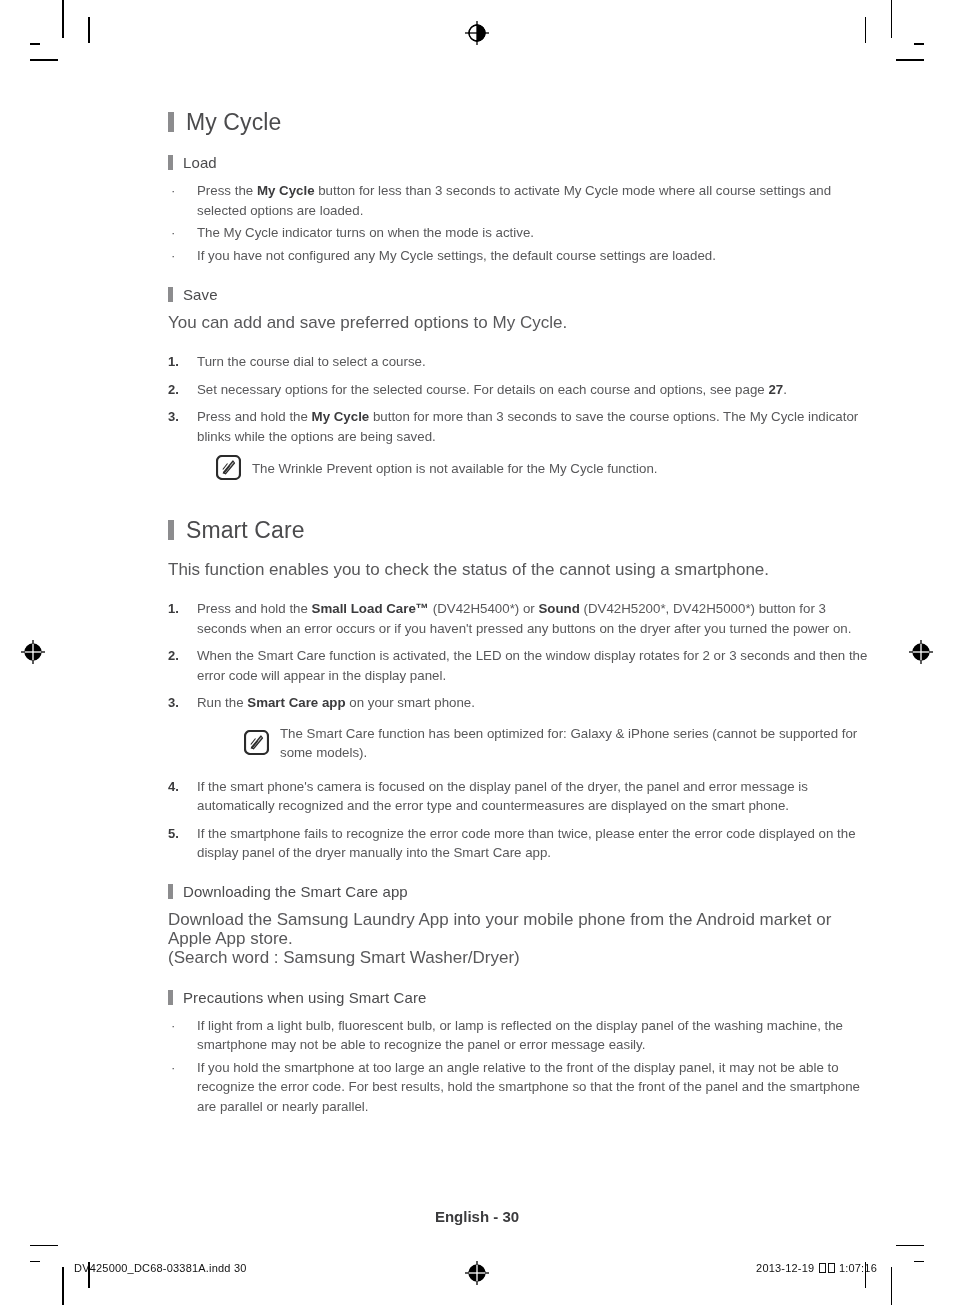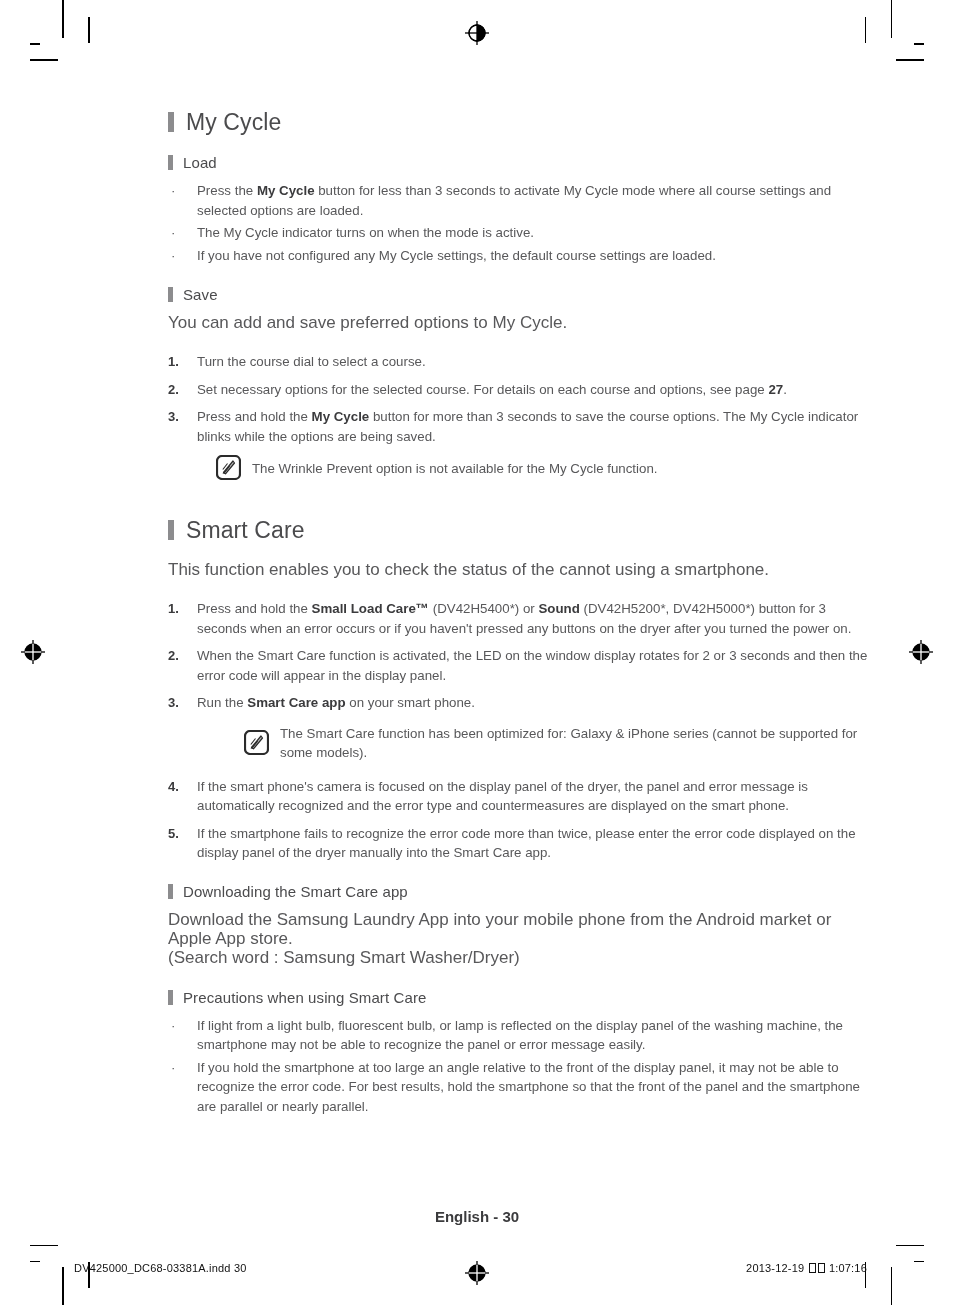--- a/index.html
+++ b/index.html
@@ -111,21 +111,21 @@
   .fileinfo {
     position:absolute;
     top:1262px;
     font-size:11px;
     color:#111;
     font-family:"Liberation Sans", sans-serif;
     letter-spacing:.2px;
     white-space:nowrap;
   }
   .fileinfo.left  { left:74px; }
-  .fileinfo.right { right:87px; }
+  .fileinfo.right { right:77px; }
   .boxglyph {
     display:inline-block;
     width:7px; height:10px;
     border:1.2px solid #111;
     margin:0 1px -1px 1px;
     vertical-align:baseline;
   }
 </style>
 </head>
 <body>

